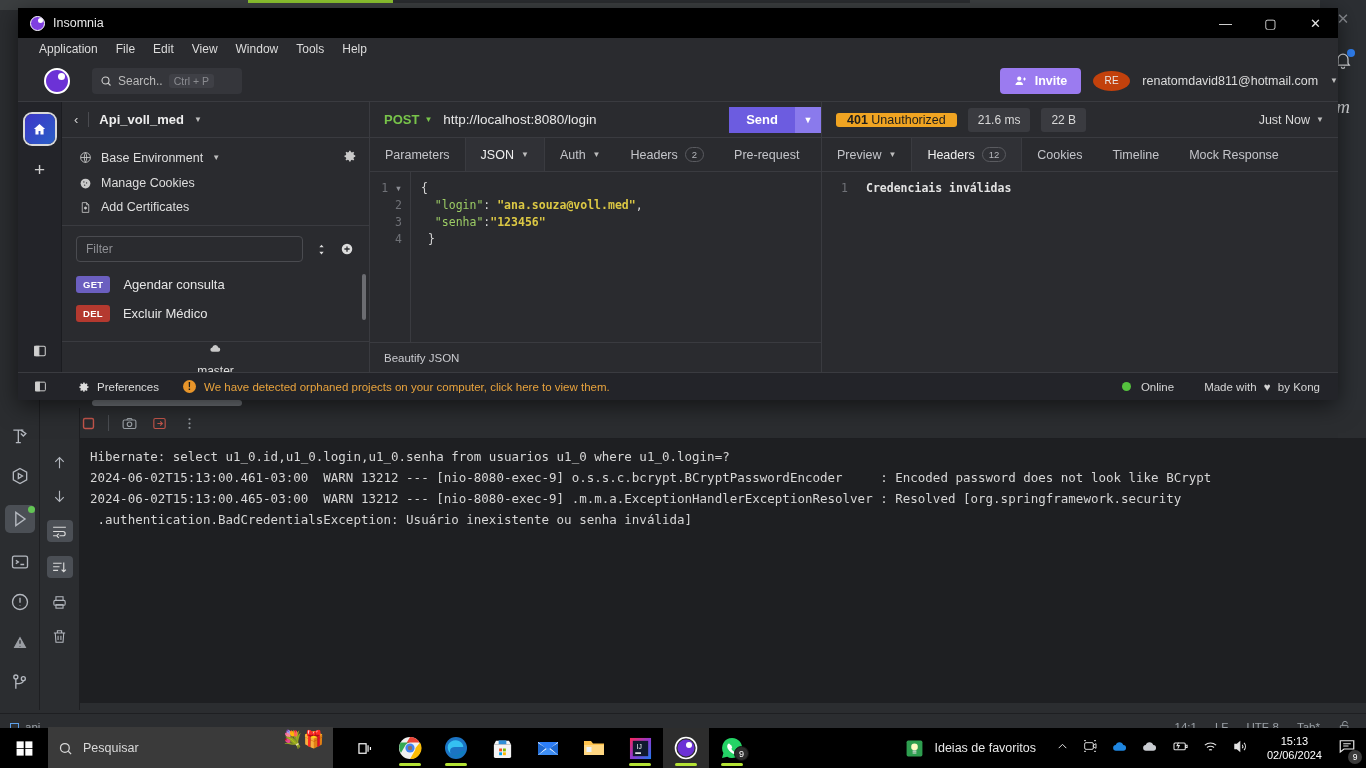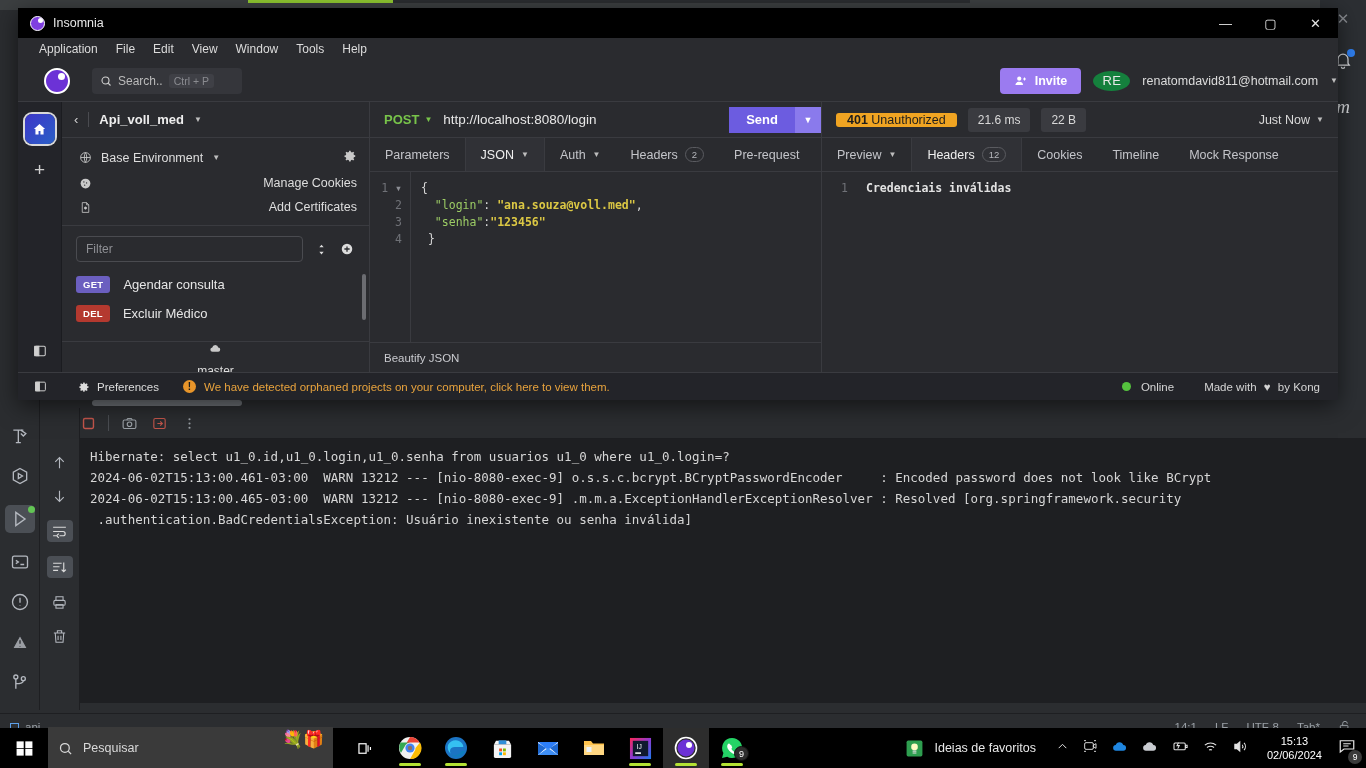--- a/index.html
+++ b/index.html
@@ -92,21 +92,21 @@
   .ins-search {
     margin-left:22px; height:26px; width:150px; background:#35363b; border-radius:4px;
     display:flex; align-items:center; gap:6px; padding:0 8px; font-size:12px; color:#bbb;
   }
   .kbd { background:#3f4046; color:#8a8b90; font-size:10.5px; padding:1px 5px; border-radius:3px; }
   .ins-header-right { margin-left:auto; display:flex; align-items:center; gap:12px; }
   .invite-btn {
     background:#9b7bf0; color:#fff; font-size:12.5px; font-weight:bold;
     padding:6px 14px; border-radius:4px; display:flex; align-items:center; gap:7px; border:none;
   }
-  .avatar { width:37px; height:20px; border-radius:50%; background:#15803d; color:#e8e8e8; font-size:13px;
+  .avatar { width:37px; height:20px; border-radius:50%; background:#c2410c; color:#e8e8e8; font-size:10px;
             display:flex; align-items:center; justify-content:center; letter-spacing:.3px; }
   .acct-email { font-size:12.5px; color:#dcdcdc; }
 
   .ins-body { flex:1; display:flex; min-height:0; }
   .ins-rail {
     width:44px; background:#232429; display:flex; flex-direction:column; align-items:center;
     padding-top:12px; gap:16px; border-right:1px solid #1b1c20;
   }
   .home-btn { width:30px; height:30px; border-radius:7px; background:linear-gradient(135deg,#3d36c9,#2a60c6);
               display:flex; align-items:center; justify-content:center; box-shadow:0 0 0 2px #d9d9d9; color:#fff; }
@@ -114,21 +114,21 @@
   .rail-bottom { margin-top:auto; margin-bottom:10px; color:#cfcfcf; }
 
   .ins-sidebar { width:308px; background:#2a2b2f; border-right:1px solid #3a3b40; display:flex; flex-direction:column; min-height:0; }
   .sb-top { height:36px; display:flex; align-items:center; gap:10px; padding:0 12px; border-bottom:1px solid #3a3b40; }
   .sb-back { color:#cfcfcf; font-size:13px; }
   .sb-divider { width:1px; height:15px; background:#4a4b50; }
   .sb-proj { font-size:13px; color:#eee; font-weight:bold; }
   .caret { font-size:8px; color:#bdbdbd; }
 
   .sb-env { padding:6px 0 6px 0; border-bottom:1px solid #3a3b40; }
-  .sb-row { display:flex; align-items:center; gap:9px; padding:5px 12px 5px 16px; font-size:12.5px; color:#dedede;justify-content:space-between; }
+  .sb-row { display:flex; align-items:center; gap:9px; padding:5px 12px 5px 16px; font-size:12.5px; color:#dedede; }
   .sb-row .gear { margin-left:auto; color:#c9c9c9; }
   .sb-ic { width:14px; height:14px; display:flex; align-items:center; justify-content:center; color:#c9c9c9; }
   .sb-ic svg { width:13px; height:13px; }
 
   .sb-filter-row { display:flex; align-items:center; gap:10px; padding:10px 14px 8px 14px; }
   .sb-filter {
     flex:1; height:26px; background:#2a2b2f; border:1px solid #4a4b50; border-radius:4px;
     color:#8f9095; font-size:12px; padding:0 9px; display:flex; align-items:center;
   }
   .sb-sort, .sb-add { color:#dcdcdc; display:flex; align-items:center; justify-content:center; width:16px; height:16px; }

